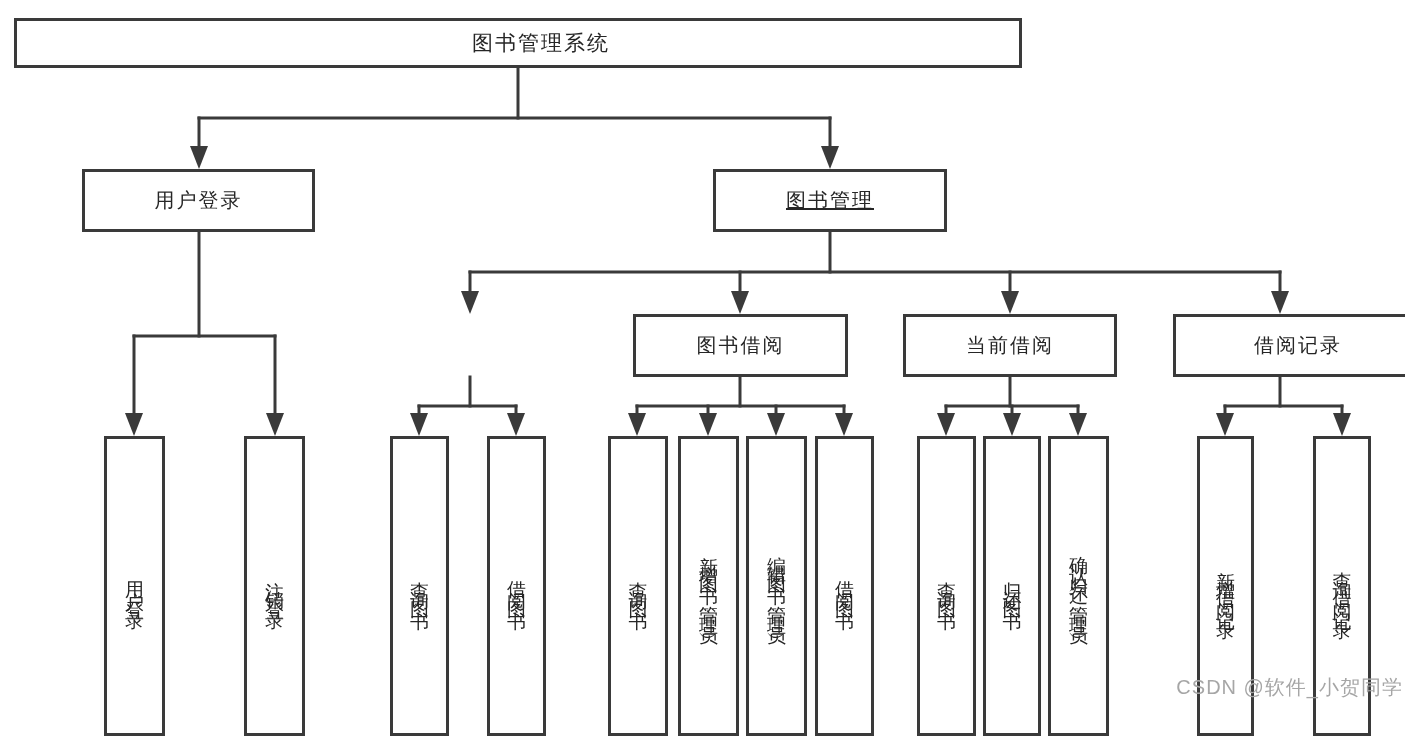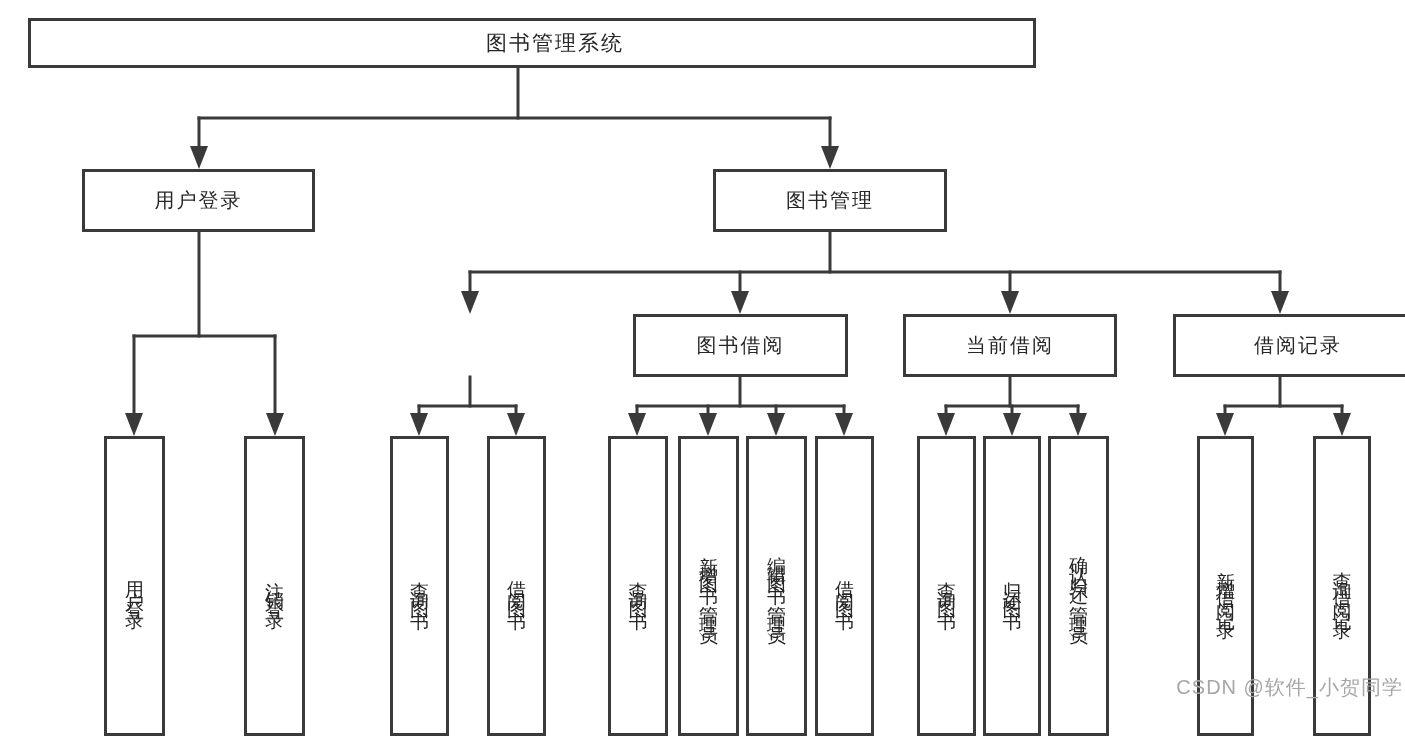--- a/index.html
+++ b/index.html
@@ -84,28 +84,28 @@
       <line x1="1078" y1="406" x2="1078" y2="418"></line>
       <polygon points="1069,413 1087,413 1078,436"></polygon>
       <line x1="1280" y1="377" x2="1280" y2="406"></line>
       <line x1="1225" y1="406" x2="1342" y2="406"></line>
       <line x1="1225" y1="406" x2="1225" y2="418"></line>
       <polygon points="1216,413 1234,413 1225,436"></polygon>
       <line x1="1342" y1="406" x2="1342" y2="418"></line>
       <polygon points="1333,413 1351,413 1342,436"></polygon>
     </svg>
 
-  <div class="box h root" style="left:28px; top:18px; width:1008px; height:50px;padding-left:46px;">
+  <div class="box h root" style="left:14px; top:18px; width:1008px; height:50px;padding-left:46px;">
     <span>图书管理系统</span>
   </div>
 
   <div class="box h" style="left:82px; top:169px; width:233px; height:63px;">
     <span>用户登录</span>
   </div>
-  <div class="box h" style="left:713px; top:169px; width:234px; height:63px;">
+  <div class="box h" style="left:713px; top:169px; width:234px; height:63px;text-decoration:underline;">
     <span>图书管理</span>
   </div>
 
   <div class="box h" style="left:903px; top:314px; width:214px; height:63px;">
     <span>当前借阅</span>
   </div>
   <div class="box h" style="left:633px; top:314px; width:215px; height:63px;">
     <span>图书借阅</span>
   </div>
   <div class="box h" style="left:1173px; top:314px; width:250px; height:63px;">

